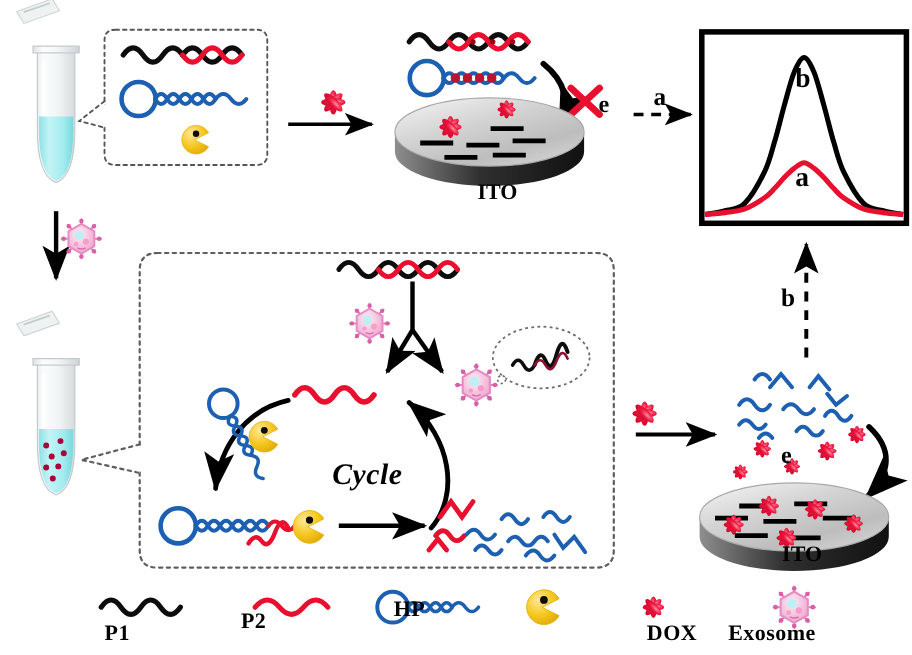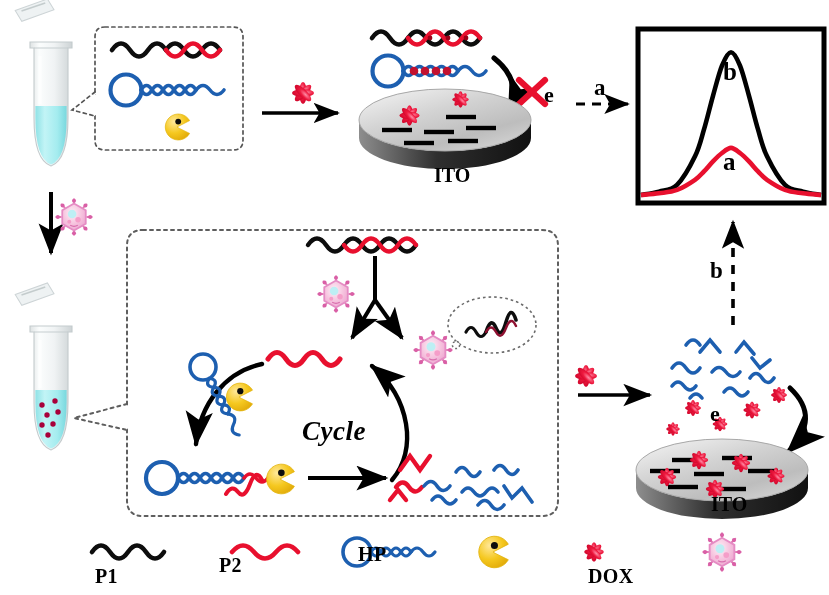--- a/index.html
+++ b/index.html
@@ -393,14 +393,15 @@
 <div class="lbl" style="left:723px;top:58px;font-size:25px;">b</div>
 <div class="lbl" style="left:723px;top:148px;font-size:25px;">a</div>
 <div class="lbl" style="left:302px;top:416px;font-size:27px;letter-spacing:.5px;font-style:italic;">Cycle</div>
 <div class="lbl" style="left:710px;top:401px;font-size:22px;">e</div>
 <div class="lbl" style="left:711px;top:493px;font-size:20px;">ITO</div>
 
 <div class="lbl legend-cap" style="left:95px;top:565px;width:70px;">P1</div>
 <div class="lbl legend-cap" style="left:219px;top:538px;width:70px;margin-top:16px;">P2</div>
 <div class="lbl legend-cap" style="left:358px;top:543px;width:70px;">HP</div>
 <div class="lbl legend-cap" style="left:588px;top:565px;width:80px;">DOX</div>
+<div class="lbl legend-cap" style="left:662px;top:565px;width:130px;">Exosome</div>
 
 </div>
 
 </body></html>

